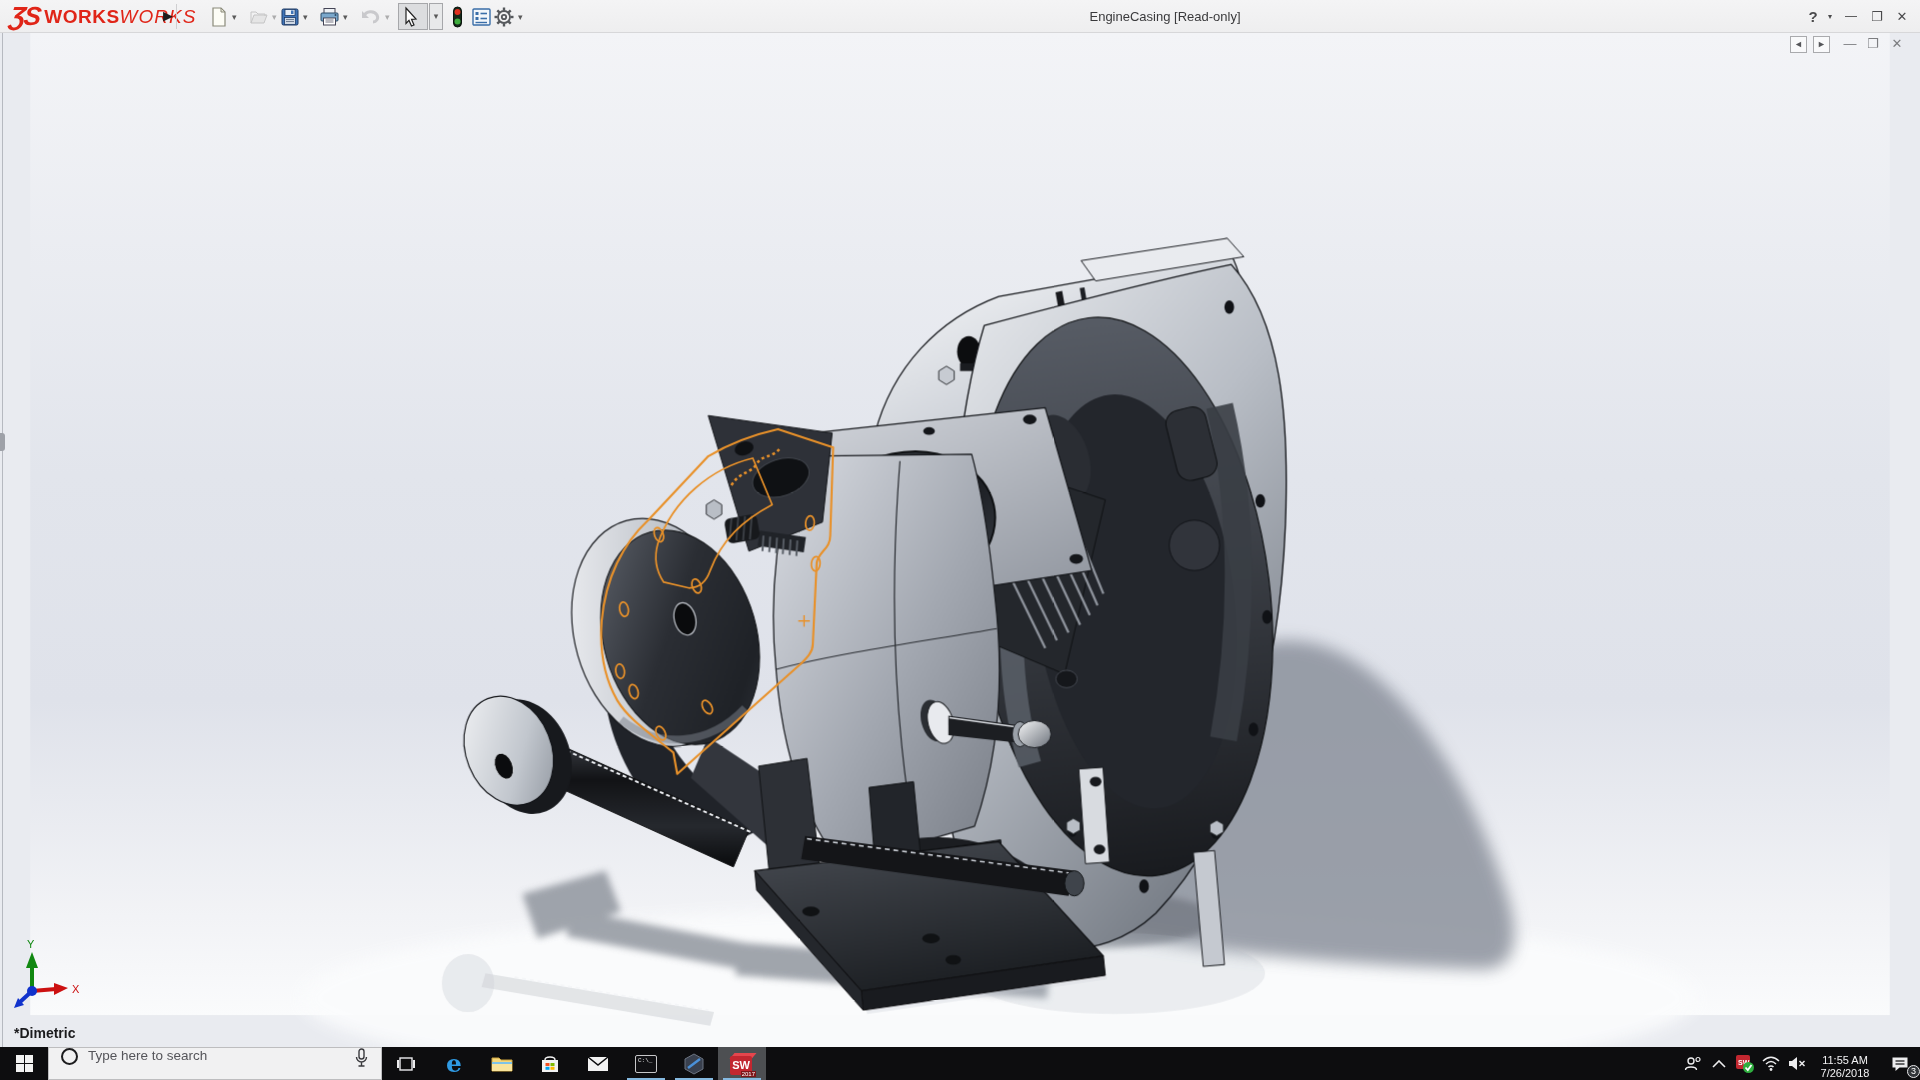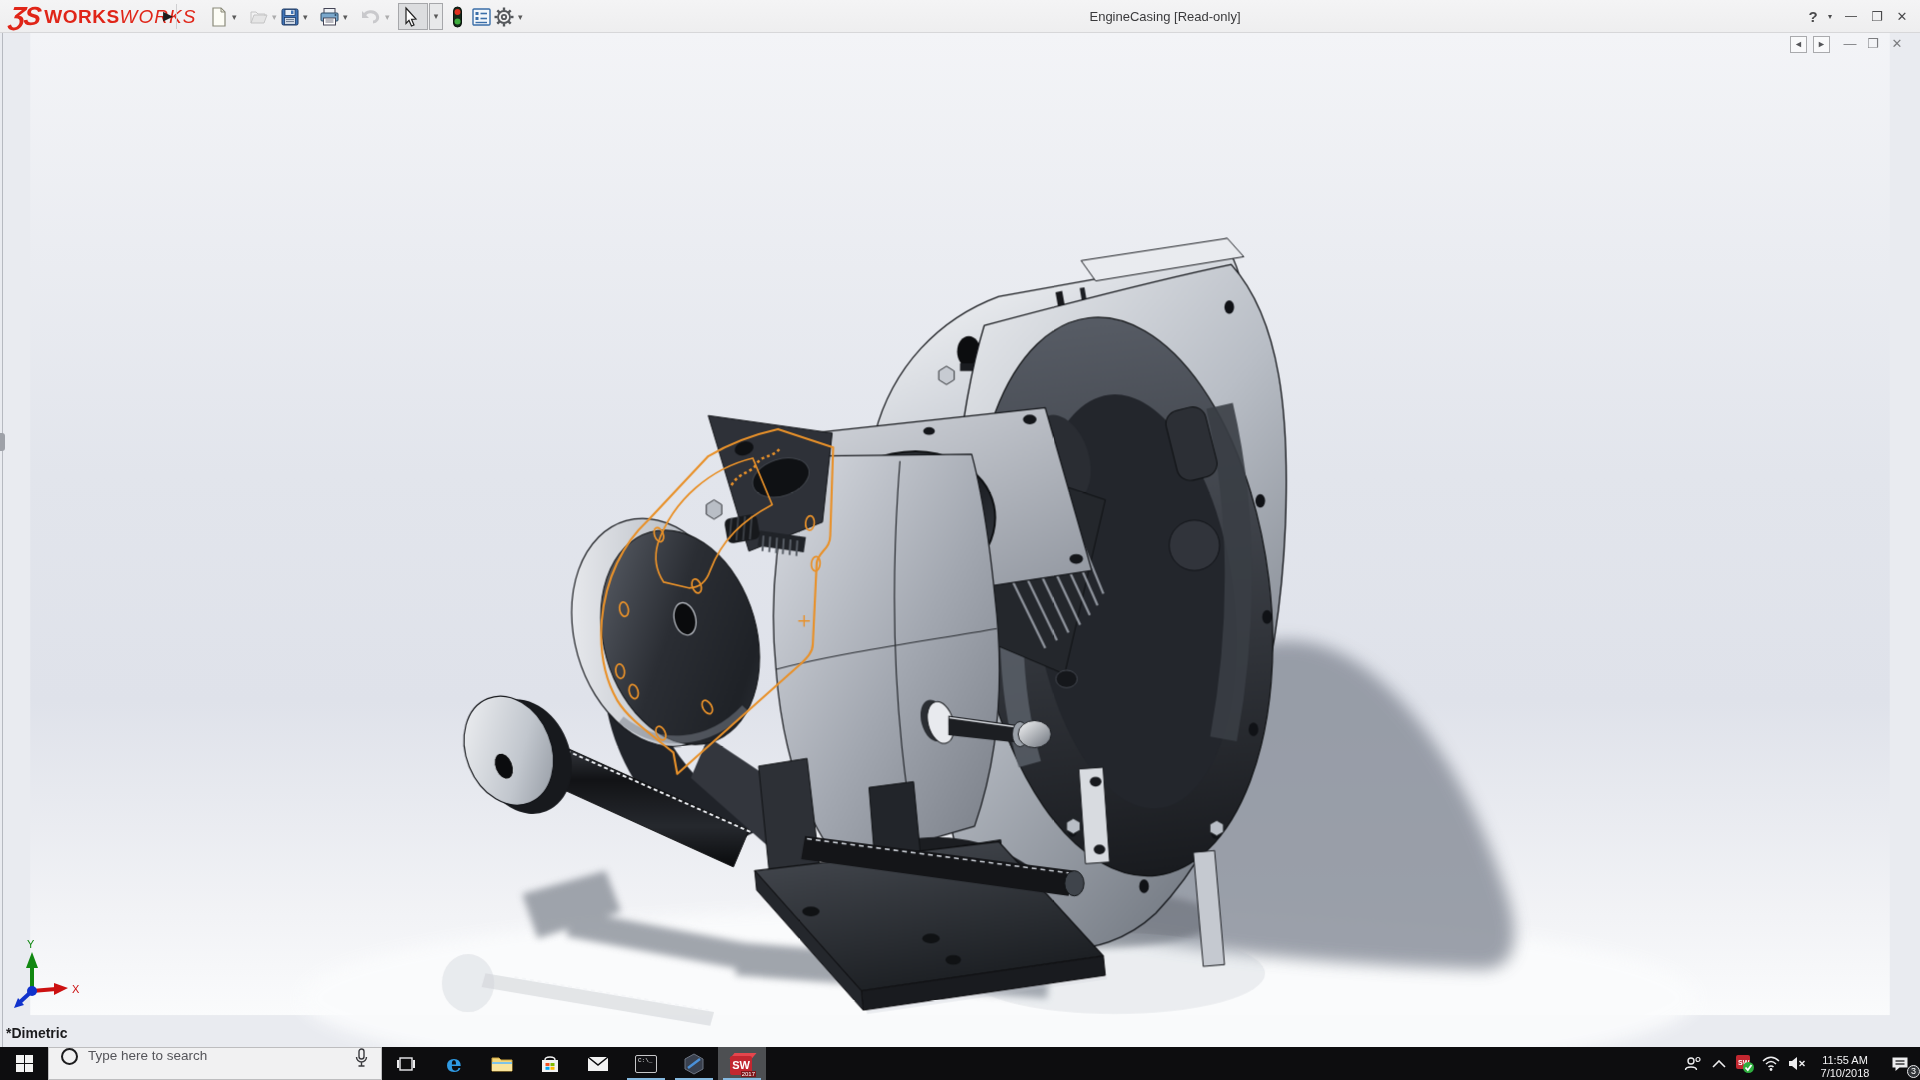--- a/index.html
+++ b/index.html
@@ -26,21 +26,21 @@
                 font-size:13px; color:#3a3a3c; white-space:nowrap; }
   .winctl { position:absolute; top:0; height:33px; line-height:33px; text-align:center; color:#4a4a4c; cursor:pointer; }
 
   
   .viewport { position:absolute; left:0; top:33px; width:1920px; height:1014px; overflow:hidden; z-index:10; }
   .vp-svg { position:absolute; left:0; top:0; }
   .left-edge { position:absolute; left:2px; top:0; width:1px; height:1014px; background:#b6b9c0; }
   .panel-handle { position:absolute; left:0; top:400px; width:5px; height:18px; background:#9ea1a8; border-radius:0 3px 3px 0; cursor:pointer; }
   .doc-ctl { position:absolute; top:3px; color:#7c7d80; font-size:13px; text-align:center; cursor:pointer; }
   .doc-ctl.boxed { width:17px; height:17px; border:1px solid #a9aaad; line-height:15px; font-size:9px; color:#55565a; background:rgba(255,255,255,.5); }
-  .orient-label { position:absolute; left:6px; top:992px; font-size:14px; font-weight:bold; color:#1b1b1d; }
+  .orient-label { position:absolute; left:14px; top:992px; font-size:14px; font-weight:bold; color:#1b1b1d; }
   .triad { position:absolute; left:8px; top:905px; cursor:pointer; }
 
   
   .taskbar { position:absolute; left:0; top:1047px; width:1920px; height:33px; background:#0d0d0f; z-index:50;
              display:flex; align-items:stretch; }
   .tk-start { width:48px; display:flex; align-items:center; justify-content:center; cursor:pointer; }
   .tk-search { width:334px; background:#f1f1f2; border:1px solid #bdbdbf; display:flex; cursor:text; }
   .tk-search .ring { width:17px; height:17px; border:2.5px solid #1c1c1e; border-radius:50%; margin:0 10px 0 12px; }
   .tk-search .ph { font-size:13.5px; color:#55555a; flex:1; }
   .tk-btn { width:48px; display:flex; align-items:center; justify-content:center; position:relative; cursor:pointer; }
@@ -537,21 +537,21 @@
     </div>
     <div class="tray-ic">
       <svg width="18" height="15" viewBox="0 0 18 15">
         <polygon points="1,5 4,5 9,1 9,14 4,10 1,10" fill="#ececee"></polygon>
         <line x1="11.5" y1="5" x2="16.5" y2="10" stroke="#ececee" stroke-width="1.5"></line>
         <line x1="16.5" y1="5" x2="11.5" y2="10" stroke="#ececee" stroke-width="1.5"></line>
       </svg>
     </div>
     <div class="clock">
       <div>11:55 AM</div>
-      <div>7/10/2018</div>
+      <div>7/26/2018</div>
     </div>
     <div class="tray-ic" style="width:40px">
       <svg width="18" height="16" viewBox="0 0 18 16">
         <path d="M1.5 1.5 h15 v10 h-8 l-4 3.5 v-3.5 h-3 z" fill="#ececee"></path>
         <line x1="4.5" y1="5" x2="13.5" y2="5" stroke="#0d0d0f" stroke-width="1.2"></line>
         <line x1="4.5" y1="8" x2="13.5" y2="8" stroke="#0d0d0f" stroke-width="1.2"></line>
       </svg>
       <span class="badge">3</span>
     </div>
   </div>

